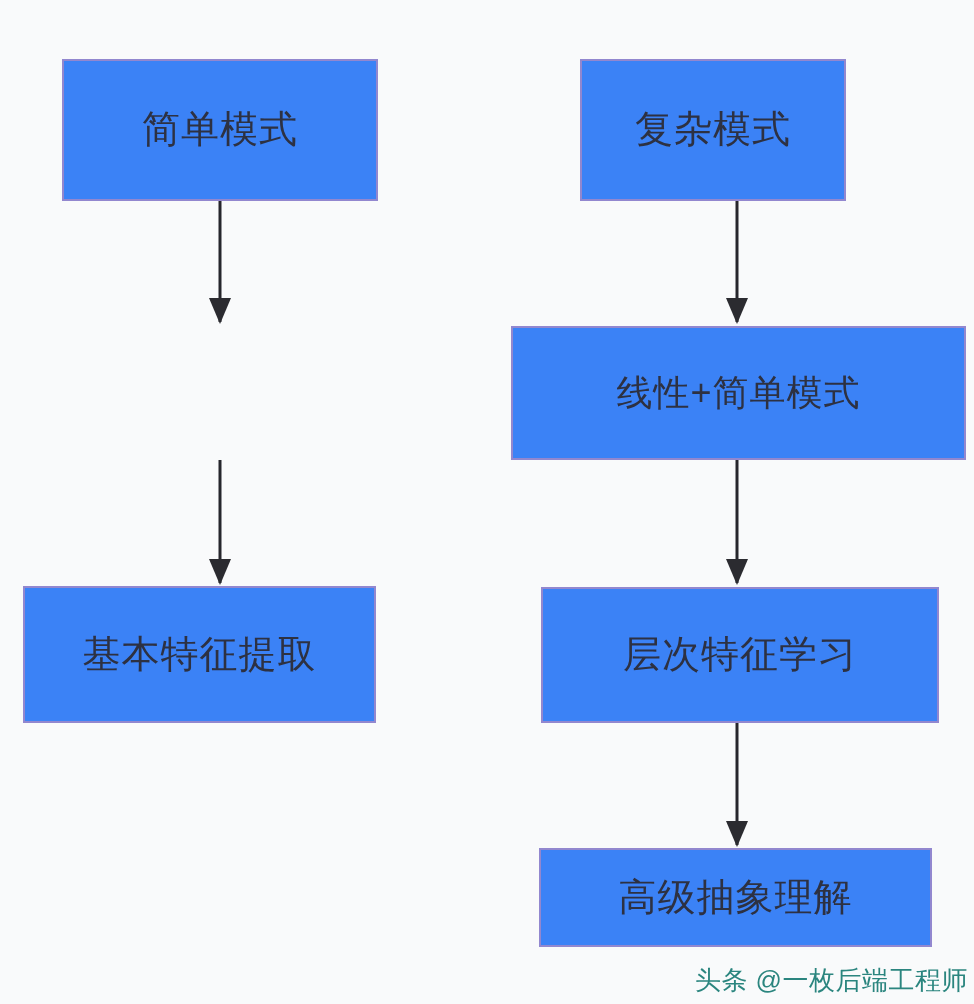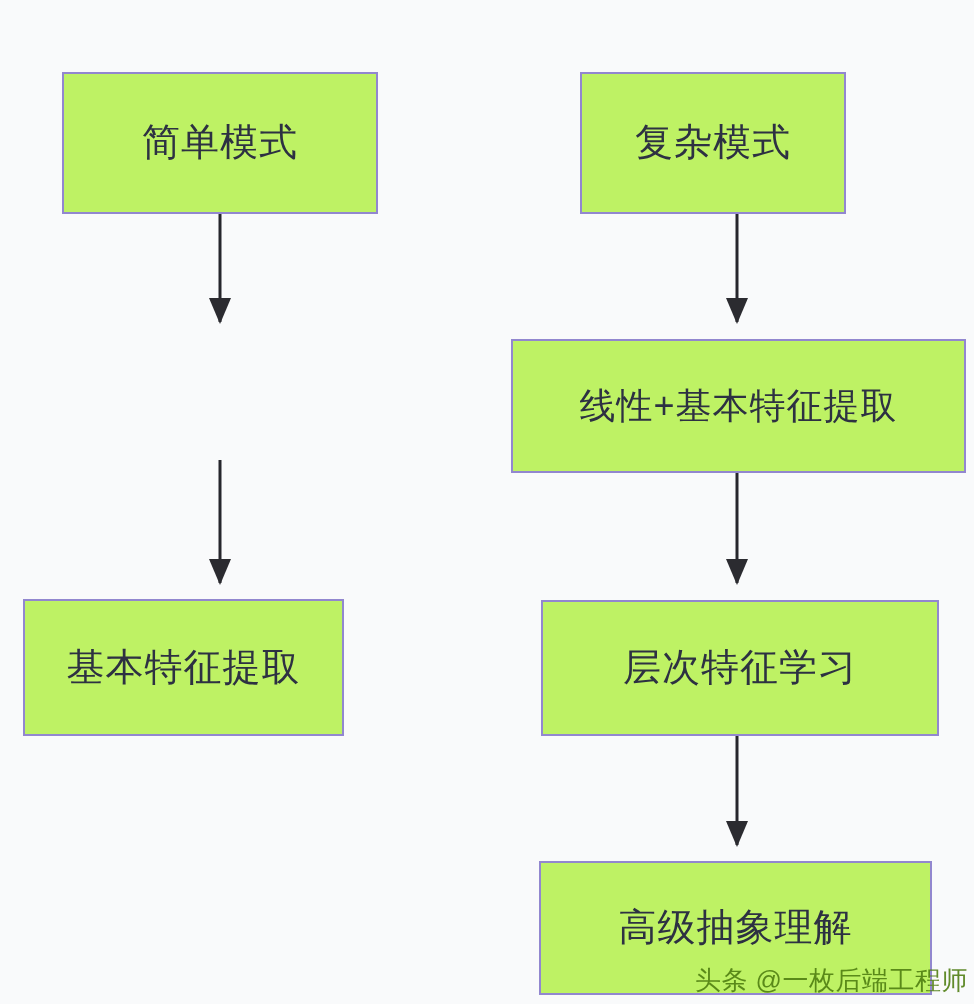--- a/index.html
+++ b/index.html
@@ -23,44 +23,43 @@
     position: absolute;
     left: 0;
     top: 0;
     width: 974px;
     height: 1004px;
     pointer-events: none;
   }
   .node {
     position: absolute;
     box-sizing: border-box;
-    background: #bef264;
+    background: #3b82f6;
     border: 2px solid #9287cf;
     display: flex;
     align-items: center;
     justify-content: center;
     text-align: center;
-    margin-top: 13px;
   }
   .node-label {
     color: #2d3142;
     font-size: 38px;
     line-height: 1.1;
     letter-spacing: 1px;
     white-space: nowrap;
   }
   .node-label.sm {
     font-size: 36px;
   }
   .watermark {
     position: absolute;
     right: 6px;
     bottom: 6px;
     font-size: 26px;
-    color: #4d7c0f;
+    color: #0f766e;
     opacity: 0.88;
     white-space: nowrap;
     letter-spacing: 0.5px;
     font-family: "Liberation Sans", "DejaVu Sans", sans-serif;
   }
 </style>
 </head>
 <body>
 
 <div id="flow-canvas">
@@ -81,35 +80,35 @@
     <line x1="737" y1="201" x2="737" y2="322" stroke="#26262c" stroke-width="3" marker-end="url(#arrowheadBig)"></line>
     <line x1="737" y1="460" x2="737" y2="583" stroke="#26262c" stroke-width="3" marker-end="url(#arrowheadBig)"></line>
     <line x1="737" y1="723" x2="737" y2="845" stroke="#26262c" stroke-width="3" marker-end="url(#arrowheadBig)"></line>
   </svg>
 
   <div class="node" style="left:62px; top:59px; width:316px; height:142px;">
     <span class="node-label">简单模式</span>
   </div>
 
 
-  <div class="node" style="left:23px; top:586px; width:321px; height:137px;">
+  <div class="node" style="left:23px; top:586px; width:353px; height:137px;">
     <span class="node-label">基本特征提取</span>
   </div>
 
   <div class="node" style="left:580px; top:59px; width:266px; height:142px;">
     <span class="node-label">复杂模式</span>
   </div>
 
   <div class="node" style="left:511px; top:326px; width:455px; height:134px;">
-    <span class="node-label sm">线性+基本特征提取</span>
+    <span class="node-label sm">线性+简单模式</span>
   </div>
 
   <div class="node" style="left:541px; top:587px; width:398px; height:136px;">
     <span class="node-label">层次特征学习</span>
   </div>
 
-  <div class="node" style="left:539px; top:848px; width:393px; height:134px;">
+  <div class="node" style="left:539px; top:848px; width:393px; height:99px;">
     <span class="node-label">高级抽象理解</span>
   </div>
 
   <div class="watermark">头条 @一枚后端工程师</div>
 
 </div>
 
 </body></html>

